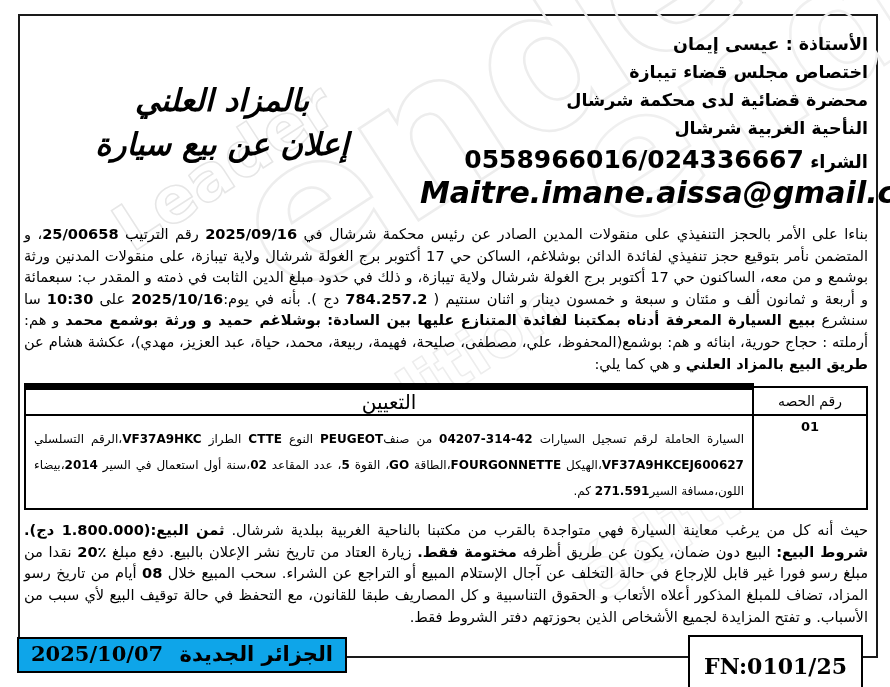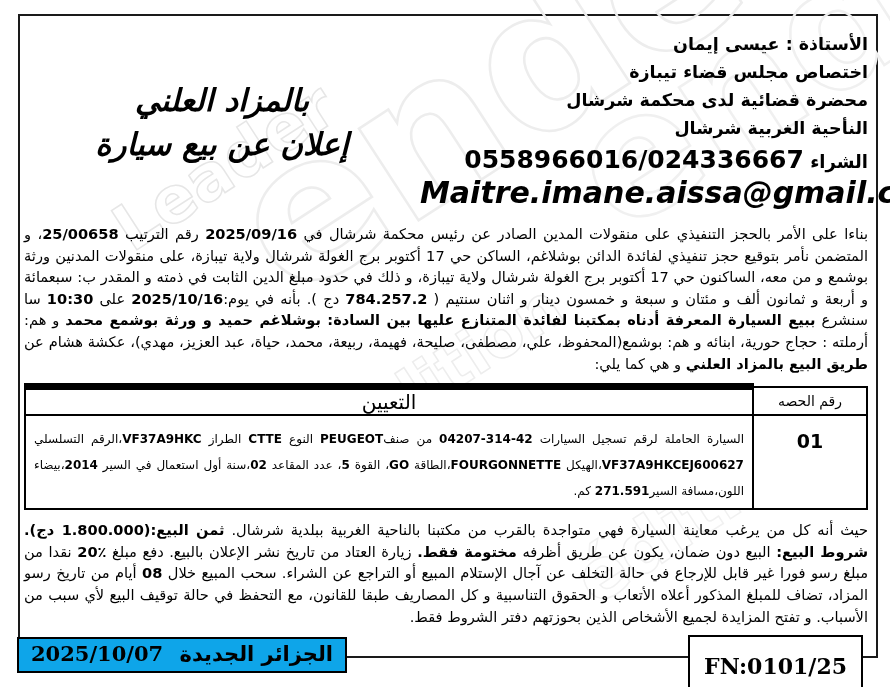--- a/index.html
+++ b/index.html
@@ -27,21 +27,21 @@
               font-weight:700;font-size:31px;line-height:44px;}
 
   .para{font-size:14.6px;line-height:21.6px;text-align:justify;margin:0;}
   .intro{margin-top:13px;}
   .b{font-weight:700;}
 
   table.lots{border-collapse:collapse;width:100%;margin-top:9px;background:#fff;}
   .lots th,.lots td{border:2px solid #000;}
   th.designation-h{border-top:7px solid #000;font-size:20px;font-weight:400;padding:0 4px;height:20px;}
   th.lot-h{font-size:14px;font-weight:400;width:110px;height:20px;}
-  td.lot-c{text-align:center;vertical-align:top;font-weight:700;font-size:19px;padding-top:14px;}
+  td.lot-c{text-align:center;vertical-align:top;font-weight:700;font-size:13px;padding-top:3px;}
   td.designation-c{padding:10px 8px 4px;font-size:12px;line-height:26px;text-align:justify;}
 
   .terms{margin-top:9px;}
   .signature{font-size:16px;font-weight:700;text-align:left;padding-left:132px;margin-top:3px;direction:rtl;}
 
   .footer-box-left{position:absolute;left:17px;top:637px;background:#0ea5e9;border:2px solid #000;
                    padding:2px 12px 5px;font-weight:700;font-size:21px;direction:rtl;
                    white-space:nowrap;z-index:3;}
   .footer-box-left .fdate{margin-right:9px;font-family:"DejaVu Serif","Liberation Serif",serif;}
   .footer-box-right{position:absolute;right:27px;top:635px;background:#fff;border:2px solid #000;

